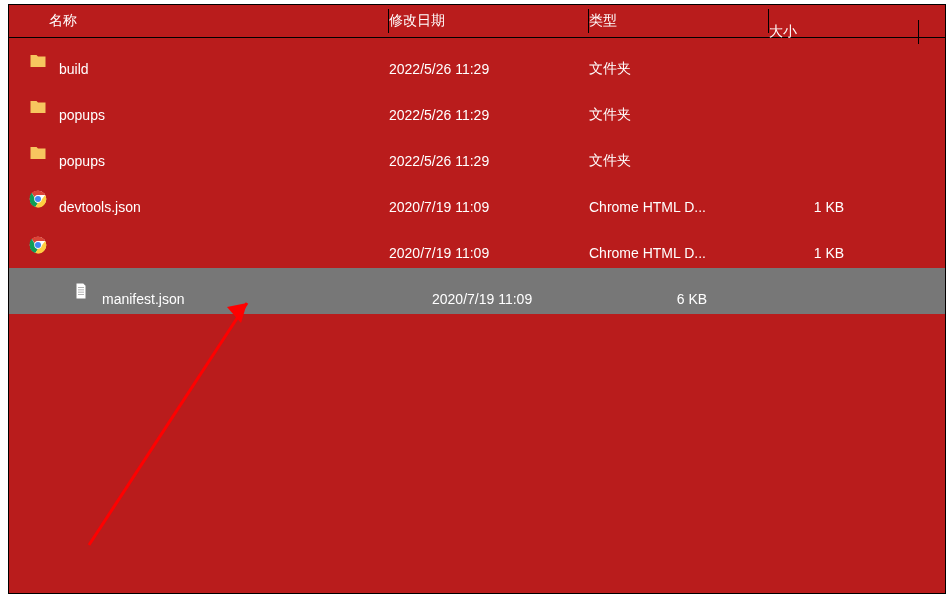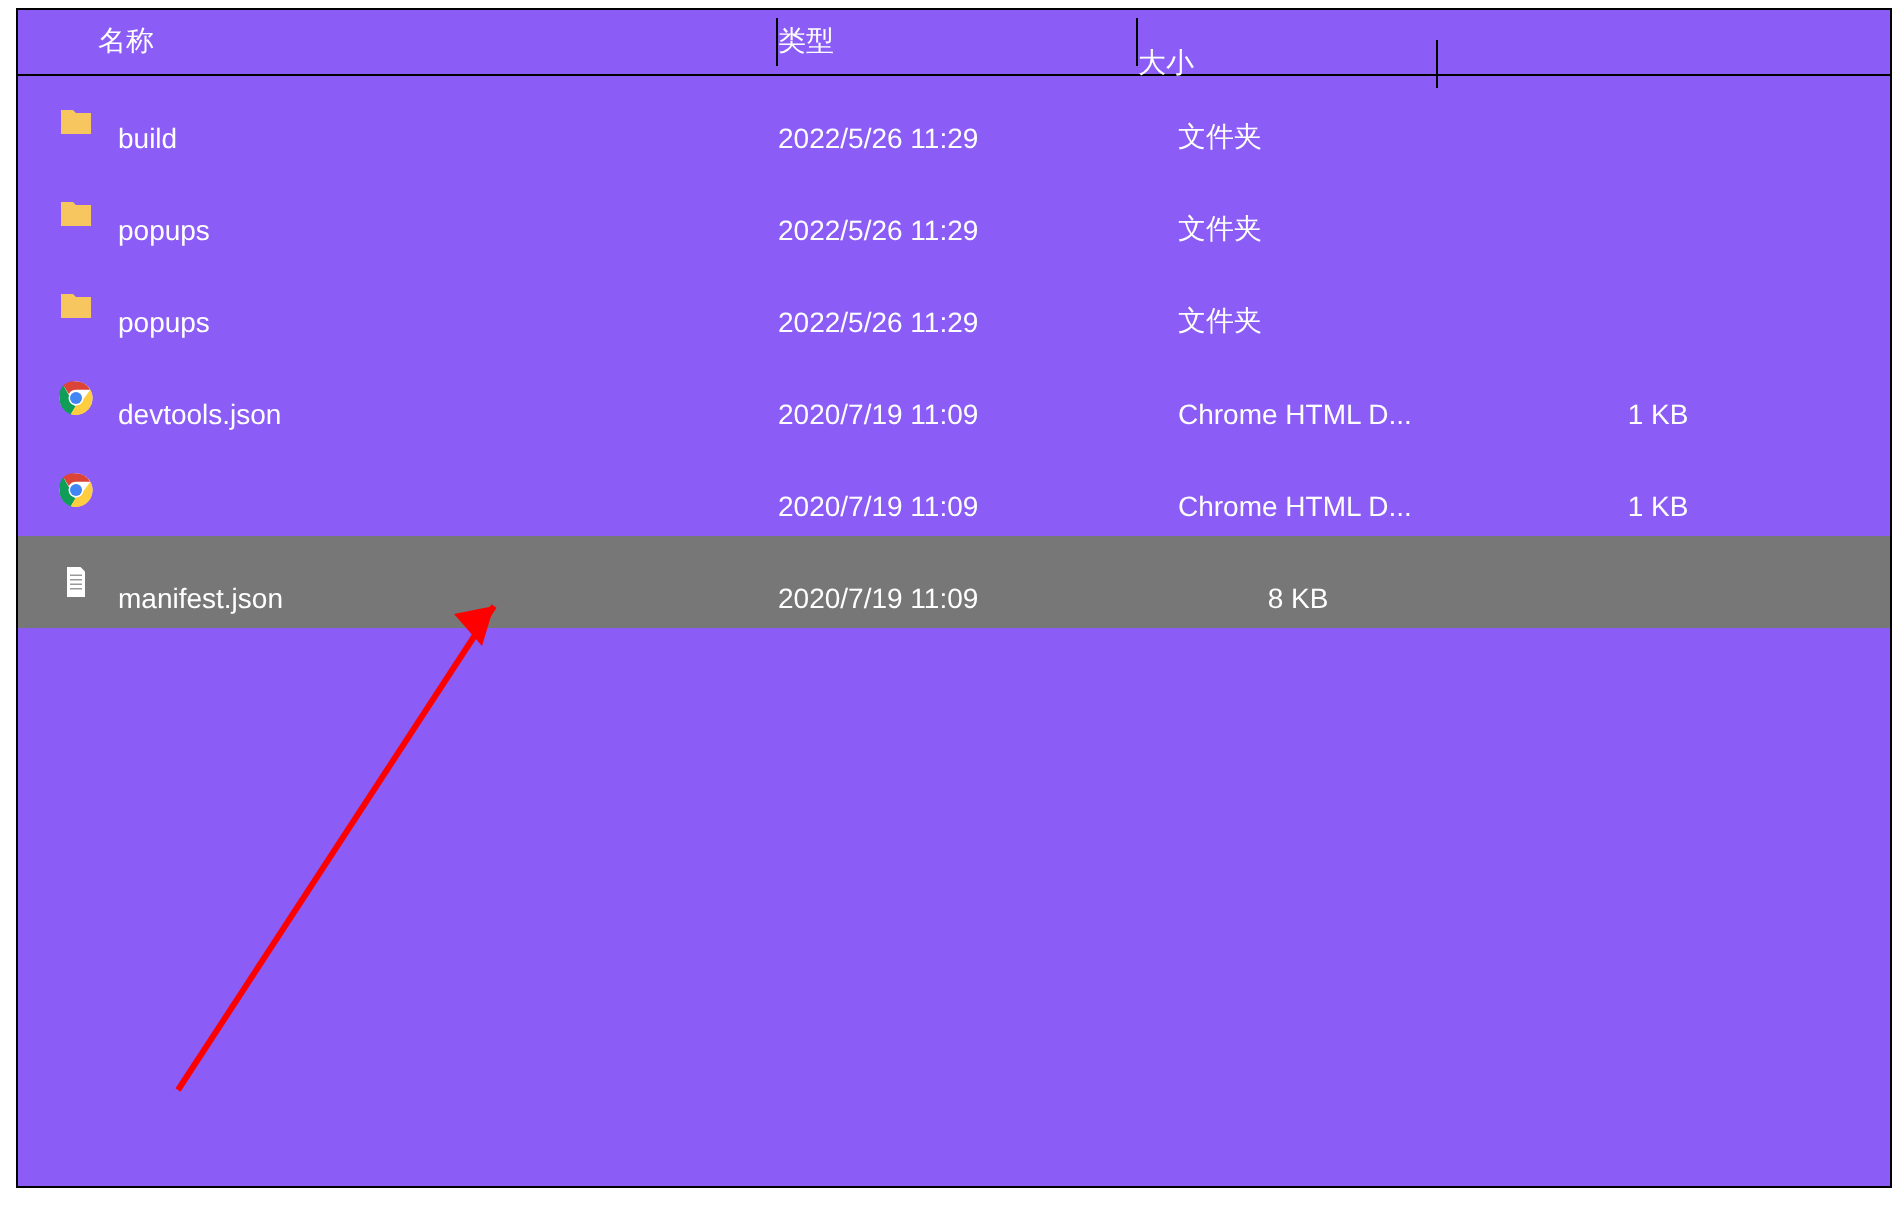--- a/index.html
+++ b/index.html
@@ -10,21 +10,21 @@
     background: #ffffff;
     font-family: "Microsoft YaHei", "Segoe UI", Arial, sans-serif;
     font-size: 14px;
     overflow: hidden;
   }
   .window {
     position: relative;
     width: 936px;
     height: 588px;
     margin: 4px 8px 12px 8px;
-    background: #8b5cf6;
+    background: #b91c1c;
     color: #ffffff;
     border: 1px solid #000;
   }
   .col-name { flex: 0 0 360px; padding-left: 20px; display:flex; align-items:center; }
   .col-date { flex: 0 0 200px; display:flex; align-items:center; }
   .col-type { flex: 0 0 180px; display:flex; align-items:center; }
   .col-size { flex: 0 0 120px; display:flex; align-items:center; justify-content:center; padding-right: 30px; }
 
   .header-row {
     display: flex;
@@ -51,20 +51,21 @@
   }
 
   .file-row {
     display: flex;
     height: 46px;
     align-items: center;
     color: #ffffff;
   }
   .file-row.selected {
     background: #777777;
+    padding-left: 43px;
   }
 
   .icon {
     width: 18px;
     height: 18px;
     margin-right: 12px;
     display: inline-flex;
     align-items:center;
     justify-content:center;
   }
@@ -90,20 +91,23 @@
 </style>
 </head>
 <body>
 
 <div class="window">
 
   <div class="header-row">
     <div class="col-name">
       <span style="padding-left:20px;">名称</span>
     </div>
+    <div class="col-date">
+      <span>修改日期</span>
+    </div>
     <div class="col-type">
       <span>类型</span>
     </div>
     <div class="col-size" style="justify-content:flex-start;margin-top:22px;">
       <span>大小</span>
     </div>
   </div>
 
   <div id="rows-container">
       <div class="file-row">
@@ -217,21 +221,21 @@
               <path fill="#ffffff" d="M6 2h9l3 3v17H6z"></path>
               <path fill="#999" d="M8 7h8v1H8zm0 3h8v1H8zm0 3h8v1H8zm0 3h8v1H8z"></path>
             </svg>
           </span>
           <span class="name-text">manifest.json</span>
         </div>
         <div class="col-date">
           <span class="date-text">2020/7/19 11:09</span>
         </div>
         <div class="col-size">
-          <span class="size-text">8 KB</span>
+          <span class="size-text">6 KB</span>
         </div>
       </div>
     </div>
 
   <div class="annotation-arrow">
     <svg viewBox="0 0 180 260">
       <line x1="10" y1="250" x2="168" y2="8" stroke="#ff0000" stroke-width="3"></line>
       <polygon points="168,8 148,12 162,28" fill="#ff0000"></polygon>
     </svg>
   </div>

